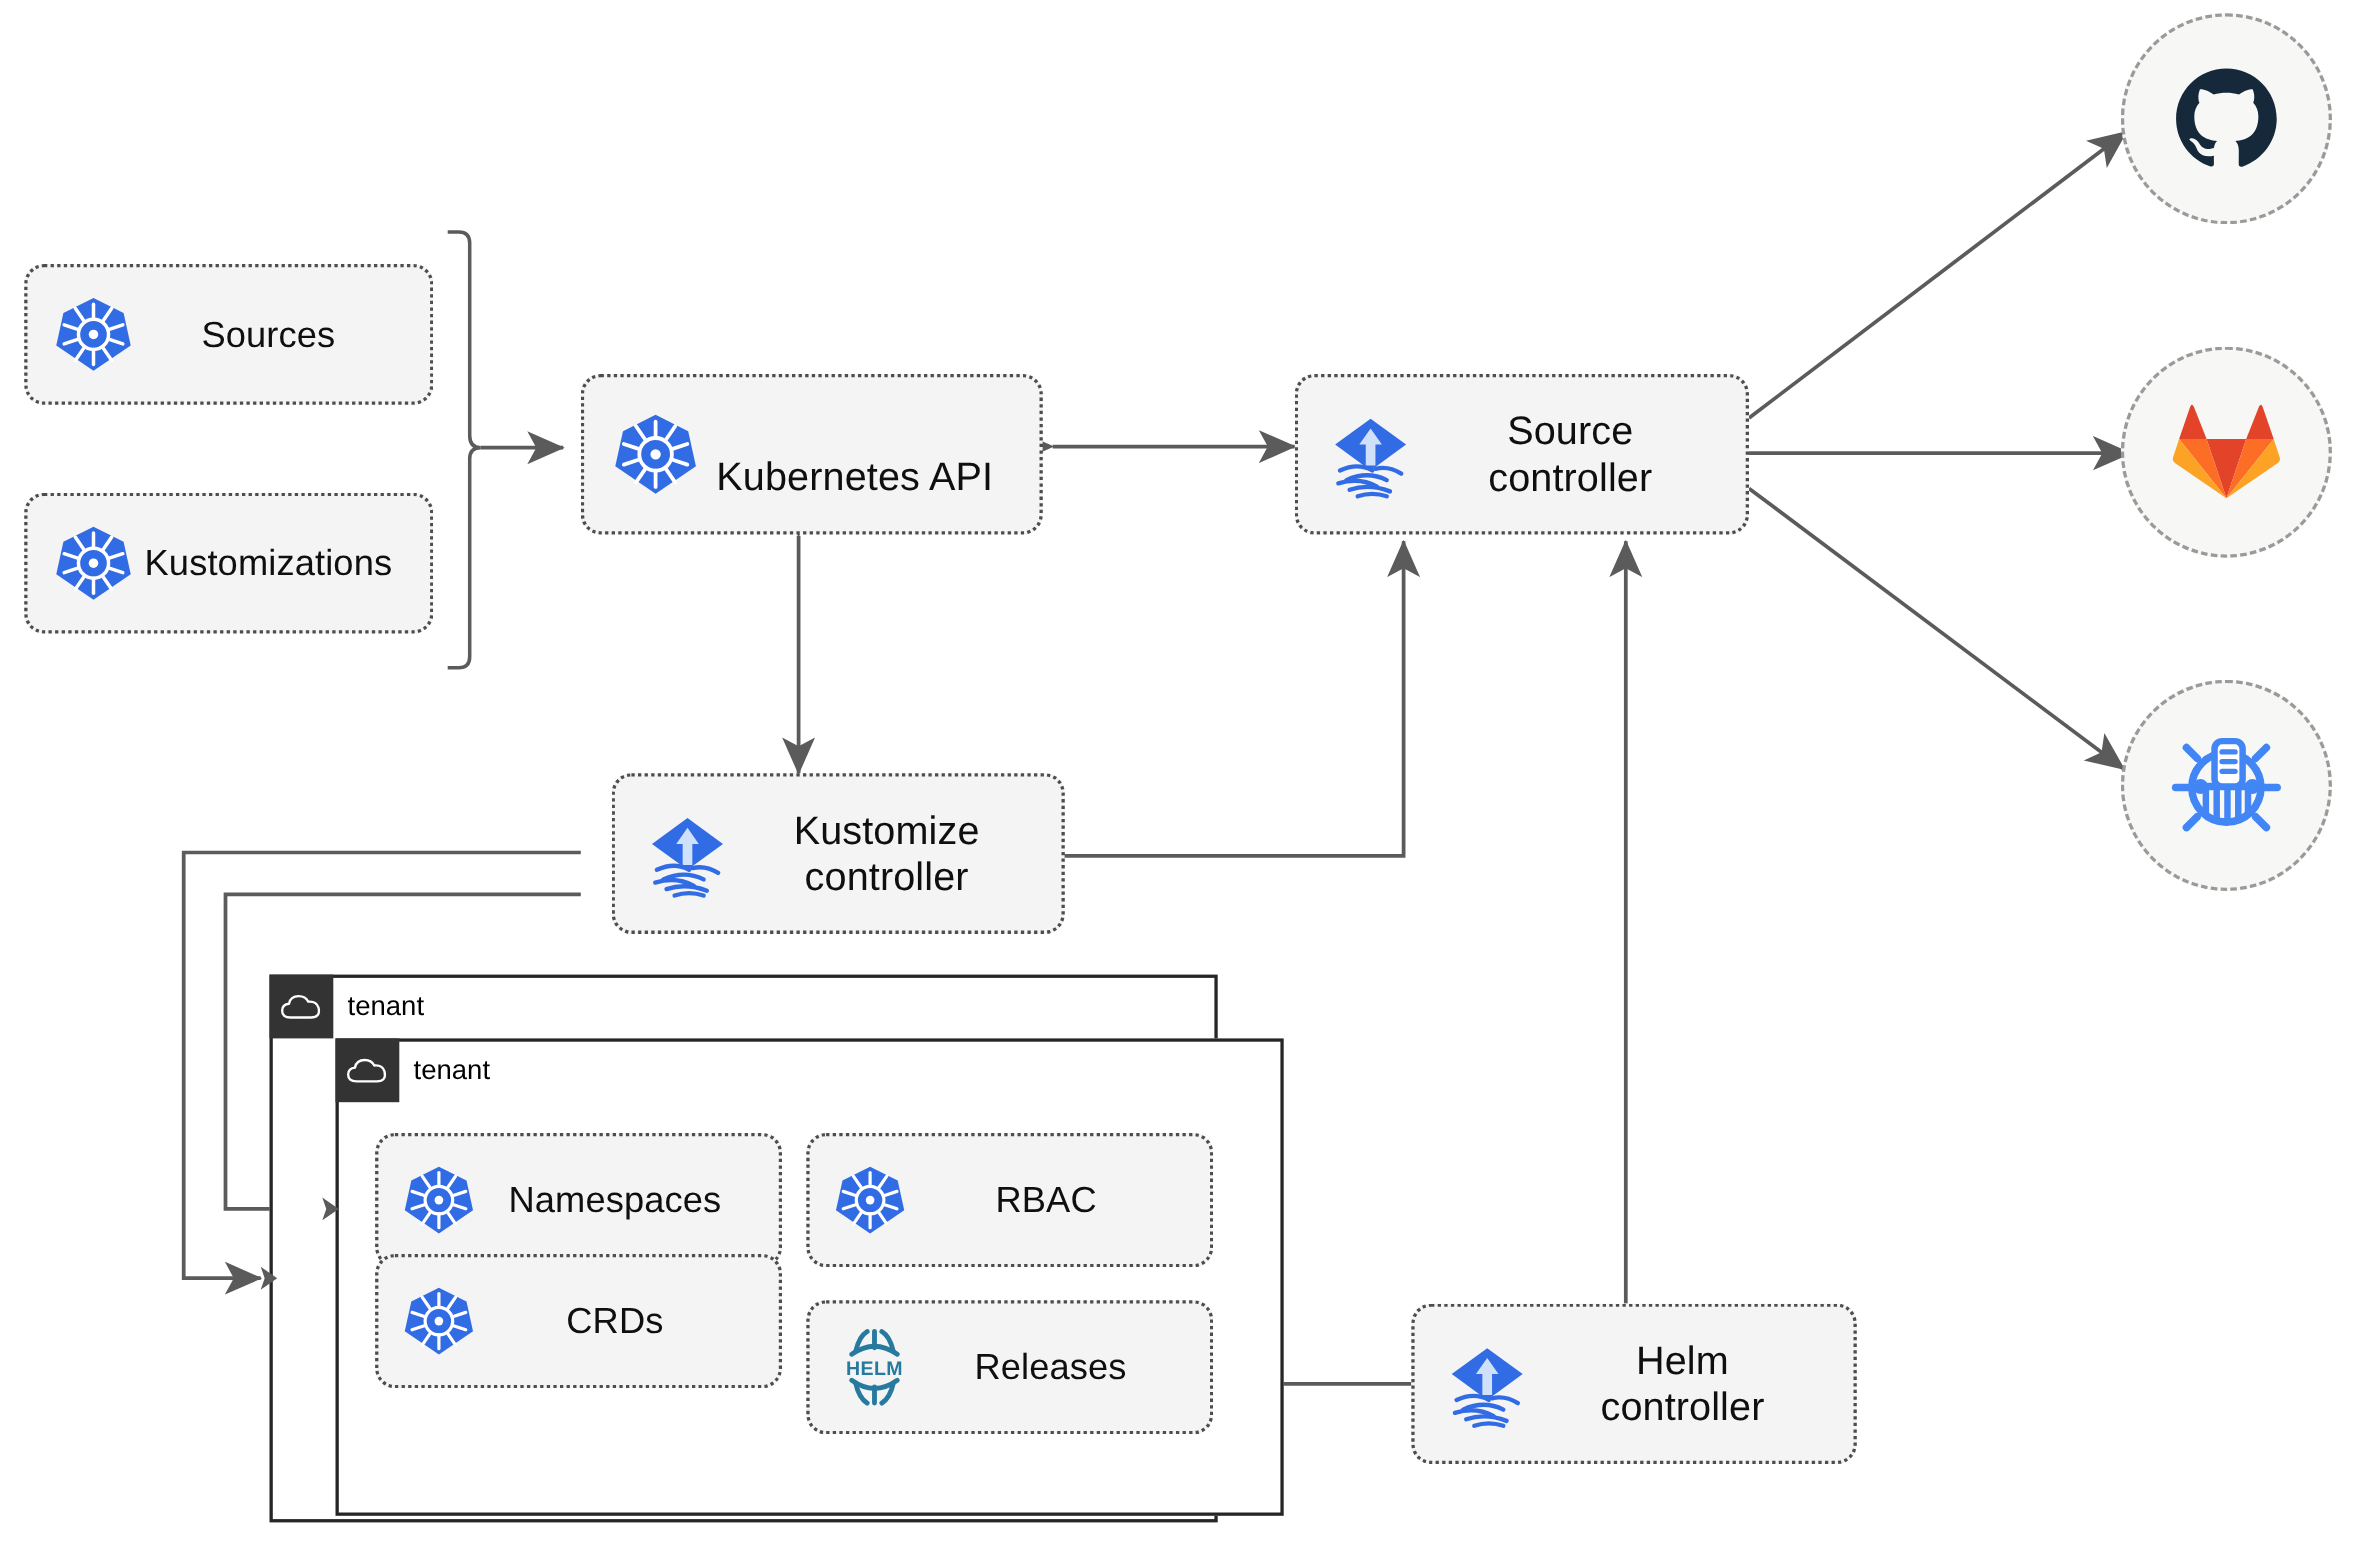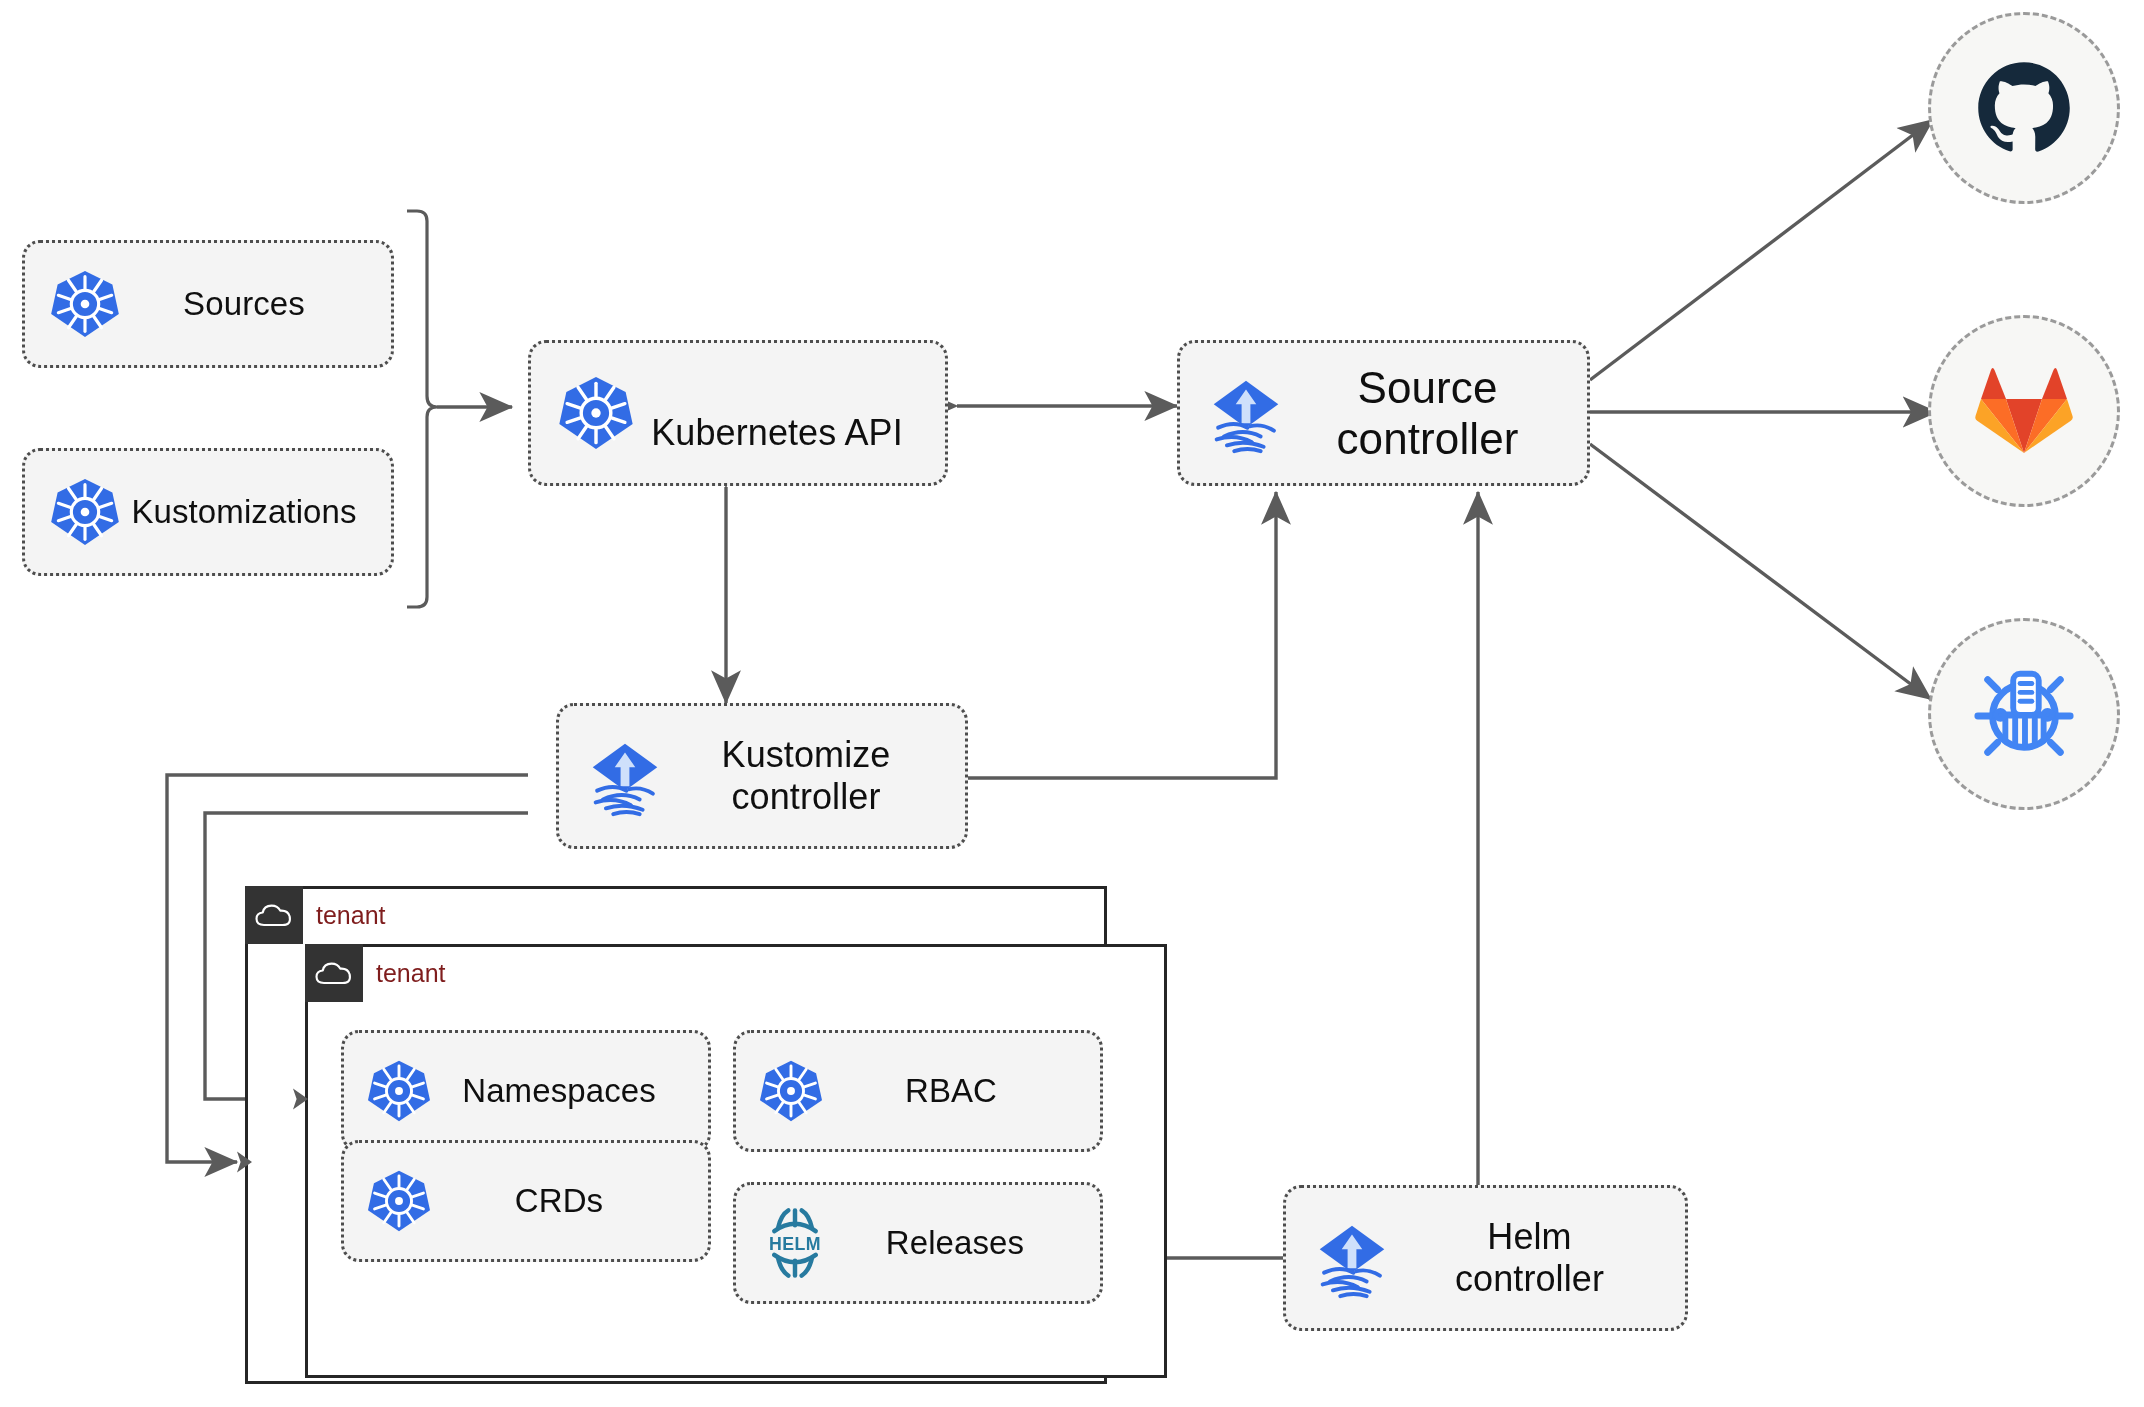--- a/index.html
+++ b/index.html
@@ -29,21 +29,21 @@
   
   .tenant{
     position:absolute;background:#ffffff;
     border:3px solid #262626;box-sizing:border-box;z-index:3;
   }
   .tenant-tab{
     position:absolute;background:#333333;
     display:flex;align-items:center;justify-content:center;z-index:5;
   }
   .tenant-title{
-    position:absolute;color:#7f1d1d;z-index:5;
+    position:absolute;color:#000000;z-index:5;
     font-size:25px;line-height:1;
   }
 
   
   .provider{
     position:absolute;border-radius:50%;
     background:#f7f7f5;border:3px dashed #9a9a9a;
     box-sizing:border-box;display:flex;align-items:center;justify-content:center;
     z-index:6;
   }
@@ -171,21 +171,21 @@
         <g stroke="#326ce5" stroke-width="5.4" fill="none" stroke-linecap="round">
           <path d="M22 80 Q44 70 62 80"></path>
           <path d="M30 92 Q56 80 80 92"></path>
           <path d="M20 96 Q46 88 68 100"></path>
           <path d="M34 104 Q58 96 84 106"></path>
           <path d="M44 112 Q62 106 80 112"></path>
           <path d="M66 78 Q82 74 98 84"></path>
         </g>
       </svg>
     </span>
-    <span class="lbl" style="font-size:44px;">Source
+    <span class="lbl" style="font-size:36px;">Source
 controller</span>
   </div>
 
   <div class="card" style="left:556px;top:703px;width:412px;height:146px;padding:0 22px;">
     <span class="ico" style="width:88px;height:88px;">
       <svg viewBox="0 0 120 120" width="88" height="88">
         <polygon points="60,16 104,48 60,80 16,48" fill="#326ce5"></polygon>
         <path d="M60 28 L74 48 L66 48 L66 74 L54 74 L54 48 L46 48 Z" fill="#cfe0fb"></path>
         <g stroke="#326ce5" stroke-width="5.4" fill="none" stroke-linecap="round">
           <path d="M22 80 Q44 70 62 80"></path>

